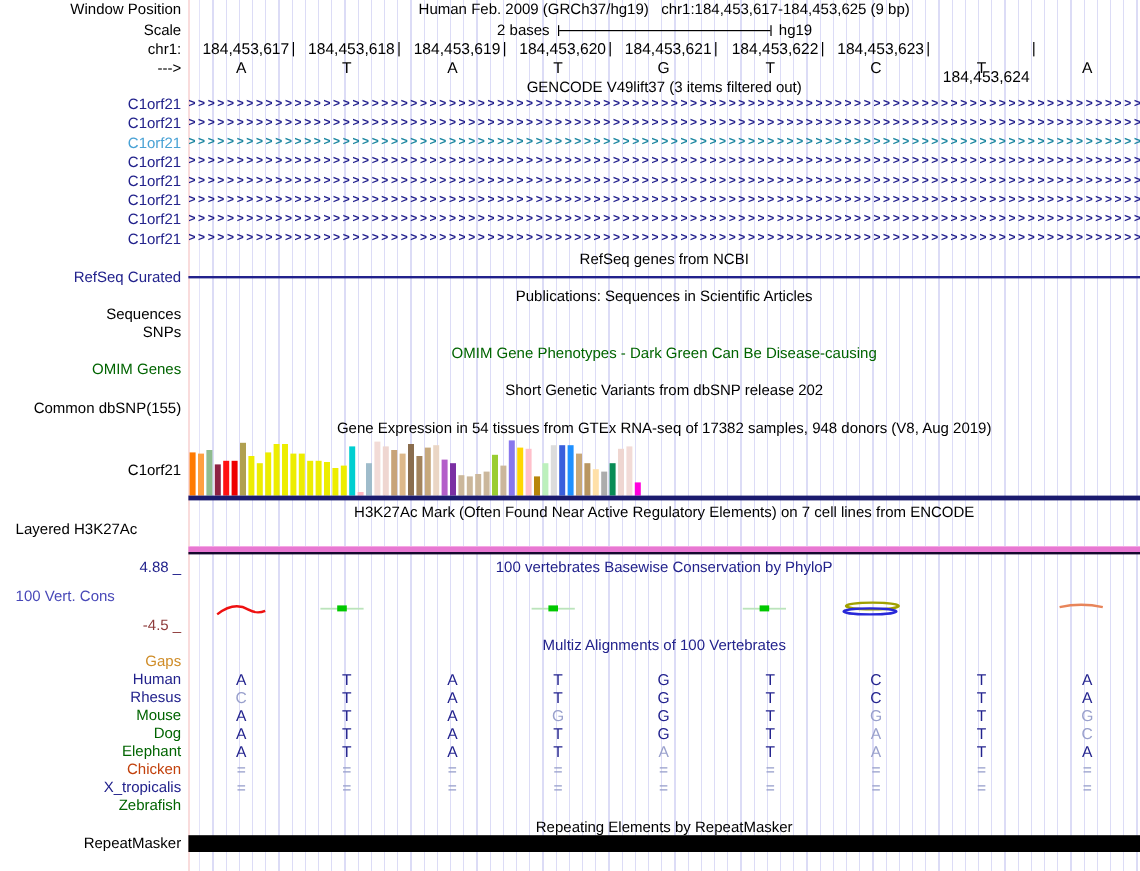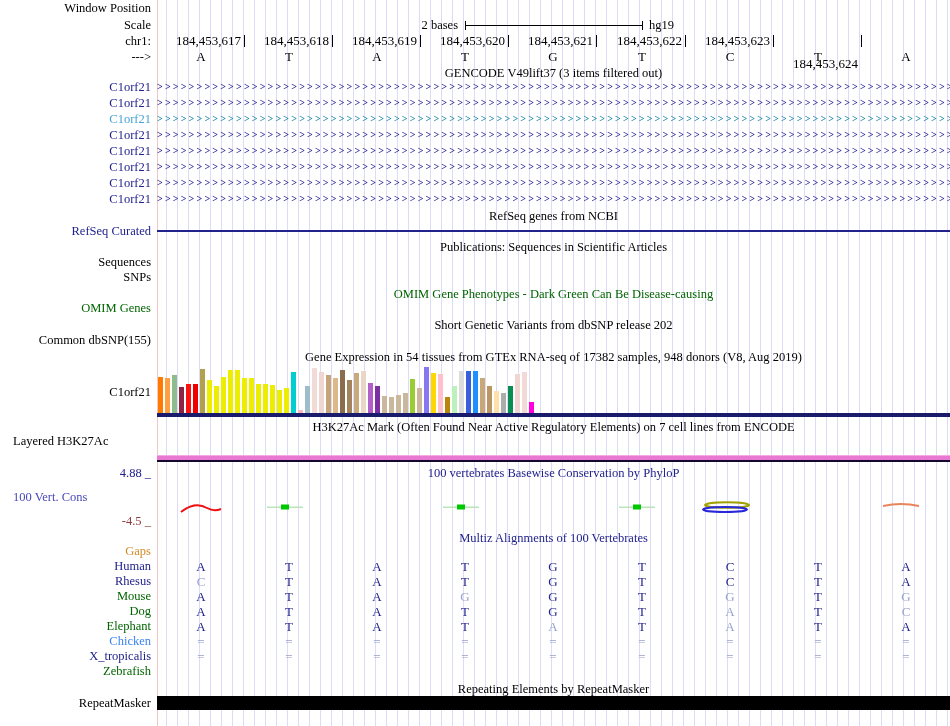--- a/index.html
+++ b/index.html
@@ -1,17 +1,17 @@
 <!DOCTYPE html>
 <html><head>
 <meta charset="utf-8">
 <style>
   html,body{margin:0;padding:0;background:#fff}
   .browser{position:relative;width:950px;height:726px;background:#fff;overflow:hidden;
-    font-family:Liberation Serif, serif;color:#000}
+    font-family:Liberation Sans, sans-serif;color:#000}
   .grid{position:absolute;top:0;bottom:0;left:166px;width:784px;
     background:repeating-linear-gradient(to right,#dcdcf6 0 1px,transparent 1px 11px)}
   .edge{position:absolute;top:0;bottom:0;left:157px;width:1px;background:#f5c6c6}
   .row{position:absolute;left:0;width:950px;height:16px;line-height:16px;font-size:12.5px;white-space:nowrap}
   .lbl{position:absolute;left:0;top:0;width:151px;text-align:right;white-space:nowrap}
   .lbl-left{position:absolute;left:13px;top:0;white-space:nowrap}
   .title{position:absolute;left:157px;top:0;width:793px;text-align:center;white-space:nowrap}
   .navy{color:#22228C}.green{color:#006400}.maroon{color:#8E3B3B}.violet{color:#4848B8}
   .coord-num{position:absolute;top:0;width:100px;text-align:right;font-size:13px}
   .coord-tick{position:absolute;top:2px;width:1px;height:12px;background:#000}
@@ -31,20 +31,21 @@
 </style>
 </head>
 <body>
 
 <div class="browser">
   <div class="grid"></div>
   <div class="edge"></div>
 
   <div class="row" style="top:0">
     <span class="lbl">Window Position</span>
+    <span class="title"><span>Human Feb. 2009 (GRCh37/hg19)</span>&nbsp;&nbsp;&nbsp;<span>chr1:184,453,617-184,453,625 (9 bp)</span></span>
   </div>
   <div class="row" style="top:17px">
     <span class="lbl">Scale</span>
     <span class="scale-val">2 bases</span>
     <span class="ruler-span">
         <i></i>
       </span>
     <span class="asm">hg19</span>
   </div>
   <div class="row" style="top:33px" id="coords-row">
@@ -312,21 +313,21 @@
         <span class="mz-cell dark" style="left: 277px;">T</span>
         <span class="mz-cell dark" style="left: 365px;">A</span>
         <span class="mz-cell dark" style="left: 453px;">T</span>
         <span class="mz-cell dim" style="left: 541px;">A</span>
         <span class="mz-cell dark" style="left: 630px;">T</span>
         <span class="mz-cell dim" style="left: 718px;">A</span>
         <span class="mz-cell dark" style="left: 806px;">T</span>
         <span class="mz-cell dark" style="left: 894px;">A</span>
       </div>
       <div class="row" style="top: 634px; height: 15px; line-height: 15px;">
-        <span class="lbl" style="color: #3b82f6;">Chicken</span>
+        <span class="lbl" style="color: #c2410c;">Chicken</span>
         <span class="mz-cell dim" style="left: 189px;">=</span>
         <span class="mz-cell dim" style="left: 277px;">=</span>
         <span class="mz-cell dim" style="left: 365px;">=</span>
         <span class="mz-cell dim" style="left: 453px;">=</span>
         <span class="mz-cell dim" style="left: 541px;">=</span>
         <span class="mz-cell dim" style="left: 630px;">=</span>
         <span class="mz-cell dim" style="left: 718px;">=</span>
         <span class="mz-cell dim" style="left: 806px;">=</span>
         <span class="mz-cell dim" style="left: 894px;">=</span>
       </div>

